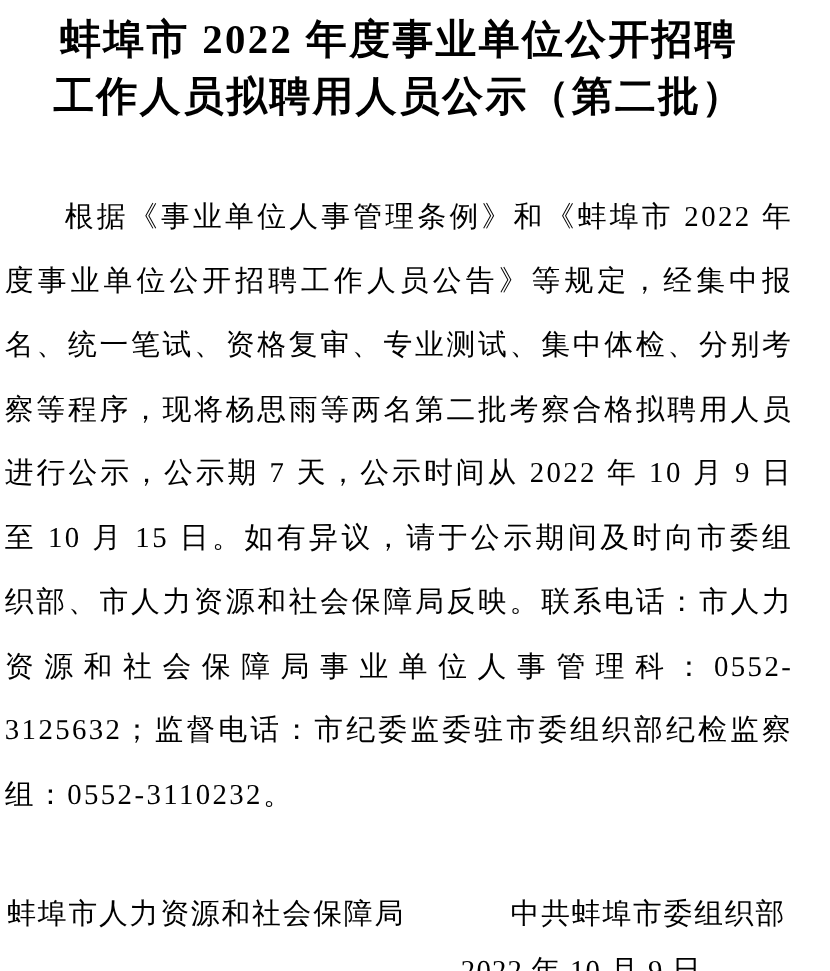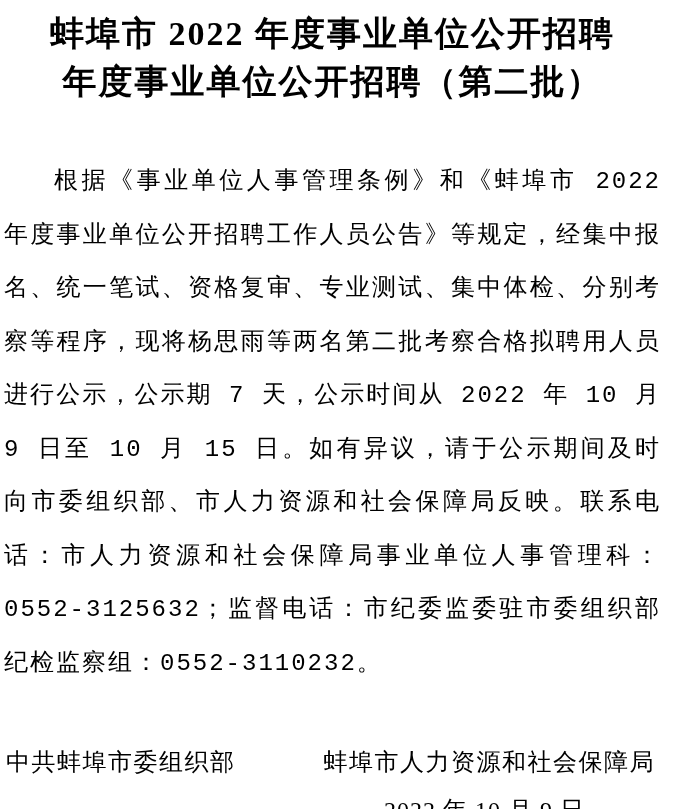--- a/index.html
+++ b/index.html
@@ -30,21 +30,20 @@
     display: block;
     white-space: nowrap;
   }
   .body-text {
     margin: 49px 4px 0 4px;
     font-size: 24px;
     line-height: 53.5px;
     letter-spacing: 2px;
     text-align: justify;
     text-indent: 50px;
-    font-family: Liberation Mono, monospace;
   }
   .signature-row {
     display: flex;
     justify-content: space-between;
     align-items: baseline;
     margin: 58px 10px 0 6px;
     font-size: 24px;
     letter-spacing: 1.5px;
     line-height: 28px;
   }
@@ -57,27 +56,27 @@
     line-height: 28px;
   }
 </style>
 </head>
 <body>
 
 <div class="doc">
 
   <h1 class="title">
     <span class="title-line">蚌埠市 2022 年度事业单位公开招聘</span>
-    <span class="title-line">年度事业单位公开招聘（第二批）</span>
+    <span class="title-line">工作人员拟聘用人员公示（第二批）</span>
   </h1>
 
   <p class="body-text">根据《事业单位人事管理条例》和《蚌埠市 2022 年度事业单位公开招聘工作人员公告》等规定，经集中报名、统一笔试、资格复审、专业测试、集中体检、分别考察等程序，现将杨思雨等两名第二批考察合格拟聘用人员进行公示，公示期 7 天，公示时间从 2022 年 10 月 9 日至 10 月 15 日。如有异议，请于公示期间及时向市委组织部、市人力资源和社会保障局反映。联系电话：市人力资源和社会保障局事业单位人事管理科：0552-3125632；监督电话：市纪委监委驻市委组织部纪检监察组：0552-3110232。</p>
 
   <div class="signature-row">
+    <span>蚌埠市人力资源和社会保障局</span>
     <span>中共蚌埠市委组织部</span>
-    <span>蚌埠市人力资源和社会保障局</span>
   </div>
 
   <div class="date-row">
     <span>2022 年 10 月 9 日</span>
   </div>
 
 </div>
 
 </body></html>

